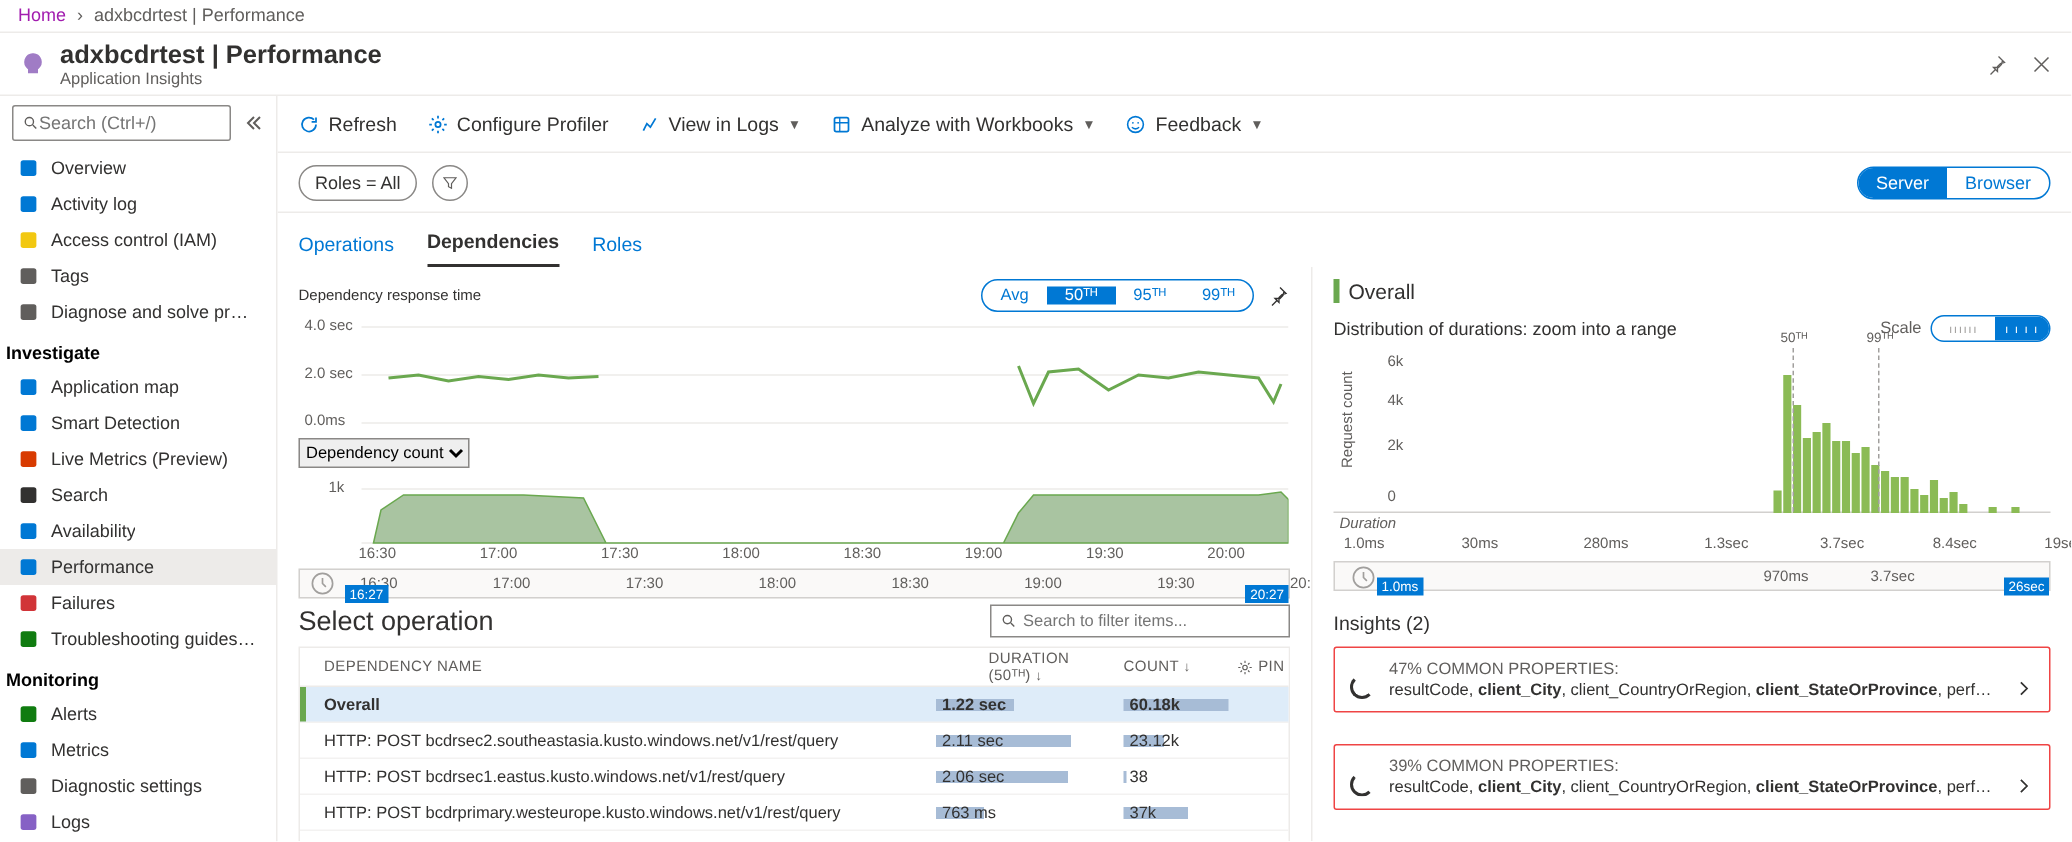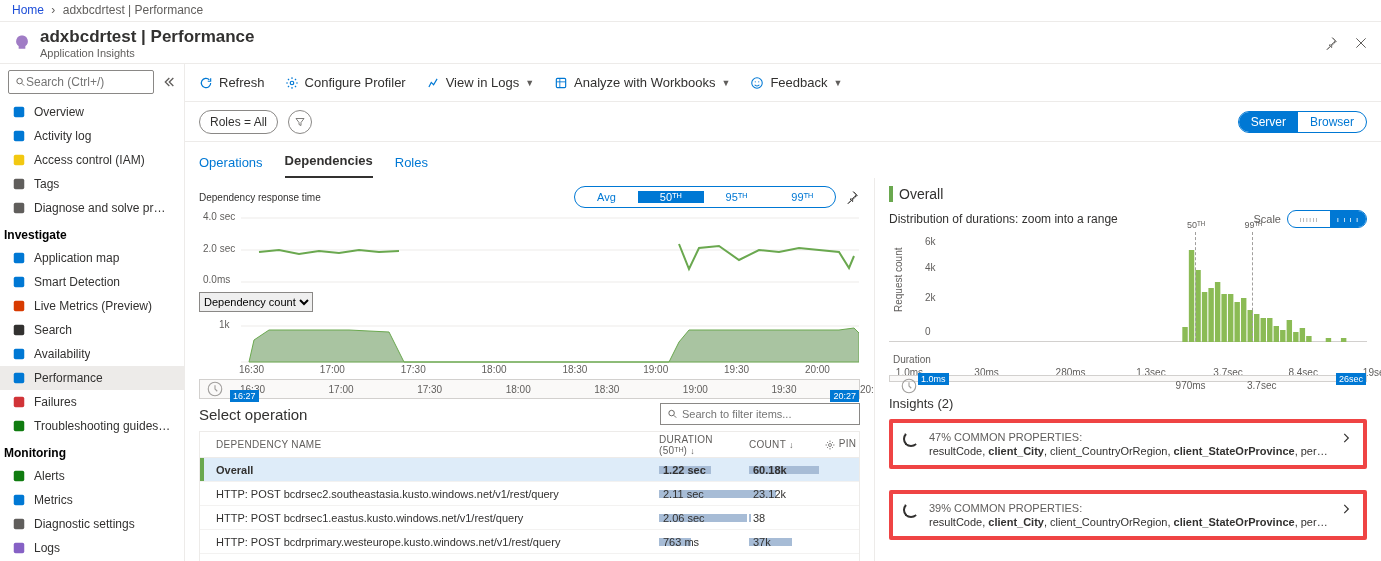--- a/index.html
+++ b/index.html
@@ -1,21 +1,21 @@
 <!DOCTYPE html>
 <html><head>
 <meta charset="utf-8">
 <style>
   * { box-sizing: border-box; margin: 0; padding: 0; }
   html, body { width: 1381px; height: 561px; font-family: "Segoe UI", Arial, sans-serif; font-size: 12px; color: #323130; background: #fff; overflow: hidden; }
   a { text-decoration: none; }
 
   
   .breadcrumb { height: 22px; padding: 3px 12px; font-size: 12px; color: #605e5c; border-bottom: 1px solid #edebe9; }
-  .breadcrumb .bc-link { color: #1d4ed8; }
+  .breadcrumb .bc-link { color: #a21caf; }
   .breadcrumb .bc-sep { margin: 0 4px; color: #605e5c; }
 
   
   .header { height: 42px; display: flex; align-items: center; padding: 4px 12px; border-bottom: 1px solid #edebe9; }
   .header .app-icon { width: 20px; height: 20px; margin-right: 8px; }
   .header .titles { flex: 1; }
   .header .title { font-size: 17px; font-weight: 600; }
   .header .sub { font-size: 11px; color: #605e5c; }
   .header .hicon { width: 16px; height: 16px; margin-left: 14px; stroke: #605e5c; fill: none; cursor: pointer; }
 
@@ -51,60 +51,60 @@
   .tab { font-size: 13px; padding: 8px 0; cursor: pointer; color: #0078d4; }
   .tab.active { color: #323130; font-weight: 600; border-bottom: 2px solid #323130; }
 
   .split { flex: 1; display: flex; overflow: hidden; }
   .left { width: 690px; padding: 8px 14px 0; display: flex; flex-direction: column; overflow: hidden; border-right: 1px solid #edebe9; }
   .right { flex: 1; padding: 8px 14px 0; display: flex; flex-direction: column; overflow: hidden; }
 
   .chart-head { display: flex; align-items: center; justify-content: space-between; height: 24px; }
   .chart-title { font-size: 10px; color: #323130; }
   .perc-toggle { border: 1px solid #0078d4; border-radius: 12px; height: 22px; display: flex; align-items: center; font-size: 11px; overflow: hidden; }
-  .perc-toggle .po { padding: 0 22px; color: #0078d4; cursor: pointer; }
+  .perc-toggle .po { padding: 0 12px; color: #0078d4; cursor: pointer; }
   .perc-toggle .po.active { background: #0078d4; color: #fff; }
   .pin-icon { width: 16px; height: 16px; margin-left: 8px; stroke: #323130; fill: none; cursor: pointer; }
 
   .chart-area { position: relative; }
   .chart-area svg { display: block; }
   .axis-lbl { font-size: 10px; fill: #605e5c; }
   .grid-l { stroke: #edebe9; stroke-width: 1; }
 
   .ticks-row { display: flex; justify-content: space-between; padding: 0 30px 0 40px; font-size: 10px; color: #605e5c; }
   .brush-row { position: relative; height: 22px; margin: 4px 0 0; border: 1px solid #d2d0ce; background: #faf9f8; display: flex; align-items: center; }
   .brush-icon { width: 18px; height: 18px; margin: 0 6px; stroke: #a19f9d; fill: none; }
   .brush-tick { position: absolute; font-size: 10px; color: #605e5c; top: 4px; }
   .brush-h { position: absolute; bottom: -4px; background: #0078d4; color: #fff; font-size: 9px; padding: 1px 3px; }
   .brush-h.l { left: 30px; }
   .brush-h.r { right: 0; }
 
   .dep-select { margin: 6px 0; }
   .dep-select select { font-size: 11px; border: 1px solid #8a8886; height: 20px; }
 
   .sel-op-row { display: flex; align-items: center; height: 30px; margin-top: 4px; }
-  .sel-op-row .lbl { font-size: 15px; flex: 1; }
+  .sel-op-row .lbl { font-size: 18px; flex: 1; }
   .tfilter { border: 1px solid #8a8886; height: 22px; width: 200px; display: flex; align-items: center; padding: 0 6px; gap: 4px; }
   .tfilter input { border: none; outline: none; font-size: 11px; width: 100%; background: transparent; }
   .tfilter svg { width: 12px; height: 12px; fill: #605e5c; }
 
   .dep-table { border: 1px solid #edebe9; margin-top: 6px; font-size: 12px; }
   .dep-table .thead { display: flex; height: 26px; background: #fff; border-bottom: 1px solid #edebe9; align-items: center; font-size: 10px; color: #605e5c; letter-spacing: .3px; }
   .dep-table .col-name { flex: 1; padding-left: 16px; }
   .dep-table .col-dur { width: 90px; }
   .dep-table .col-cnt { width: 70px; }
   .dep-table .col-pin { width: 40px; text-align: center; }
   .dep-table .sort-i { font-size: 9px; margin-left: 3px; }
   .dep-table .gear { width: 12px; height: 12px; stroke: #605e5c; fill: none; margin-left: 2px; display: inline-block; vertical-align: middle; }
   .dep-table .row { display: flex; height: 24px; align-items: center; border-bottom: 1px solid #f3f2f1; font-size: 11px; position: relative; }
   .dep-table .row .stripe { width: 4px; height: 100%; }
   .dep-table .row.selected { background: #deecf9; font-weight: 600; }
   .dep-table .row.selected .stripe { background: #6aa84f; }
   .dep-table .cell-name { flex: 1; padding-left: 12px; overflow: hidden; text-overflow: ellipsis; white-space: nowrap; }
-  .dep-table .cell-dur, .dep-table .cell-cnt { position: relative; padding-left: 4px; }
+  .dep-table .cell-dur, .dep-table .cell-cnt { position: relative; padding-left: 4px; margin-left: 35px; }
   .dep-table .cell-dur { width: 90px; }
   .dep-table .cell-cnt { width: 70px; }
   .dep-table .cell-pin { width: 40px; }
   .dep-table .bar { position: absolute; left: 0; top: 2px; bottom: 2px; background: #a7bcd6; z-index: 0; }
   .dep-table .bar-txt { position: relative; z-index: 1; }
 
   
   .right-h { display: flex; align-items: center; gap: 6px; font-size: 14px; margin-bottom: 8px; }
   .right-h .sb { width: 4px; height: 16px; background: #6aa84f; }
   .dist-row { display: flex; align-items: center; justify-content: space-between; font-size: 12px; margin-bottom: 4px; }
@@ -116,30 +116,30 @@
 
   .hist { position: relative; height: 110px; border-bottom: 1px solid #d2d0ce; }
   .hist svg { display: block; }
   .hist .yl { position: absolute; font-size: 10px; color: #605e5c; transform: rotate(-90deg); transform-origin: left top; left: 4px; top: 80px; }
   .hist .ytick { position: absolute; left: 36px; font-size: 10px; color: #605e5c; }
   .hist .marker { position: absolute; top: 0; bottom: 0; border-left: 1px dashed #a19f9d; }
   .hist .mlabel { position: absolute; top: -12px; font-size: 9px; color: #605e5c; transform: translateX(-50%); }
   .dist-ticks { display: flex; font-size: 10px; color: #605e5c; margin-top: 2px; }
   .dist-ticks .dd { position: relative; flex: 1; }
   .dist-ticks .dd span { position: absolute; }
-  .dur-lbl { font-size: 10px; color: #605e5c; margin-top: 12px; padding-left: 4px; }
+  .dur-lbl { font-size: 10px; color: #605e5c; margin-top: 2px; padding-left: 4px; font-style: italic; }
 
   .brush2 { position: relative; height: 22px; margin: 4px 0 10px; border: 1px solid #d2d0ce; background: #faf9f8; }
   .brush2 .brush-icon { position: absolute; left: 4px; top: 1px; }
   .brush2 .brush-h.l { left: 28px; }
   .brush2 .brush-h.r { right: 0; }
   .brush2 .t { position: absolute; font-size: 10px; color: #605e5c; top: 4px; }
 
   .insights-h { font-size: 13px; margin: 4px 0 8px; }
-  .ins-card { border: 4px solid #ef4444; border-radius: 2px; padding: 8px 10px; display: flex; align-items: flex-start; gap: 10px; margin-bottom: 21px; cursor: pointer; }
+  .ins-card { border: 1px solid #ef4444; border-radius: 2px; padding: 8px 10px; display: flex; align-items: flex-end; gap: 10px; margin-bottom: 21px; cursor: pointer; }
   .ins-card .spin { width: 16px; height: 16px; border: 2px solid #323130; border-radius: 50%; border-top-color: transparent; border-right-color: transparent; }
   .ins-card .txt { flex: 1; font-size: 11px; overflow: hidden; }
   .ins-card .t1 { color: #605e5c; margin-bottom: 2px; }
   .ins-card .t2 { color: #323130; white-space: nowrap; overflow: hidden; text-overflow: ellipsis; }
   .ins-card .t2 b { font-weight: 600; }
   .ins-card .chev { width: 14px; height: 14px; stroke: #323130; fill: none; }
 </style>
 </head>
 <body>
 

